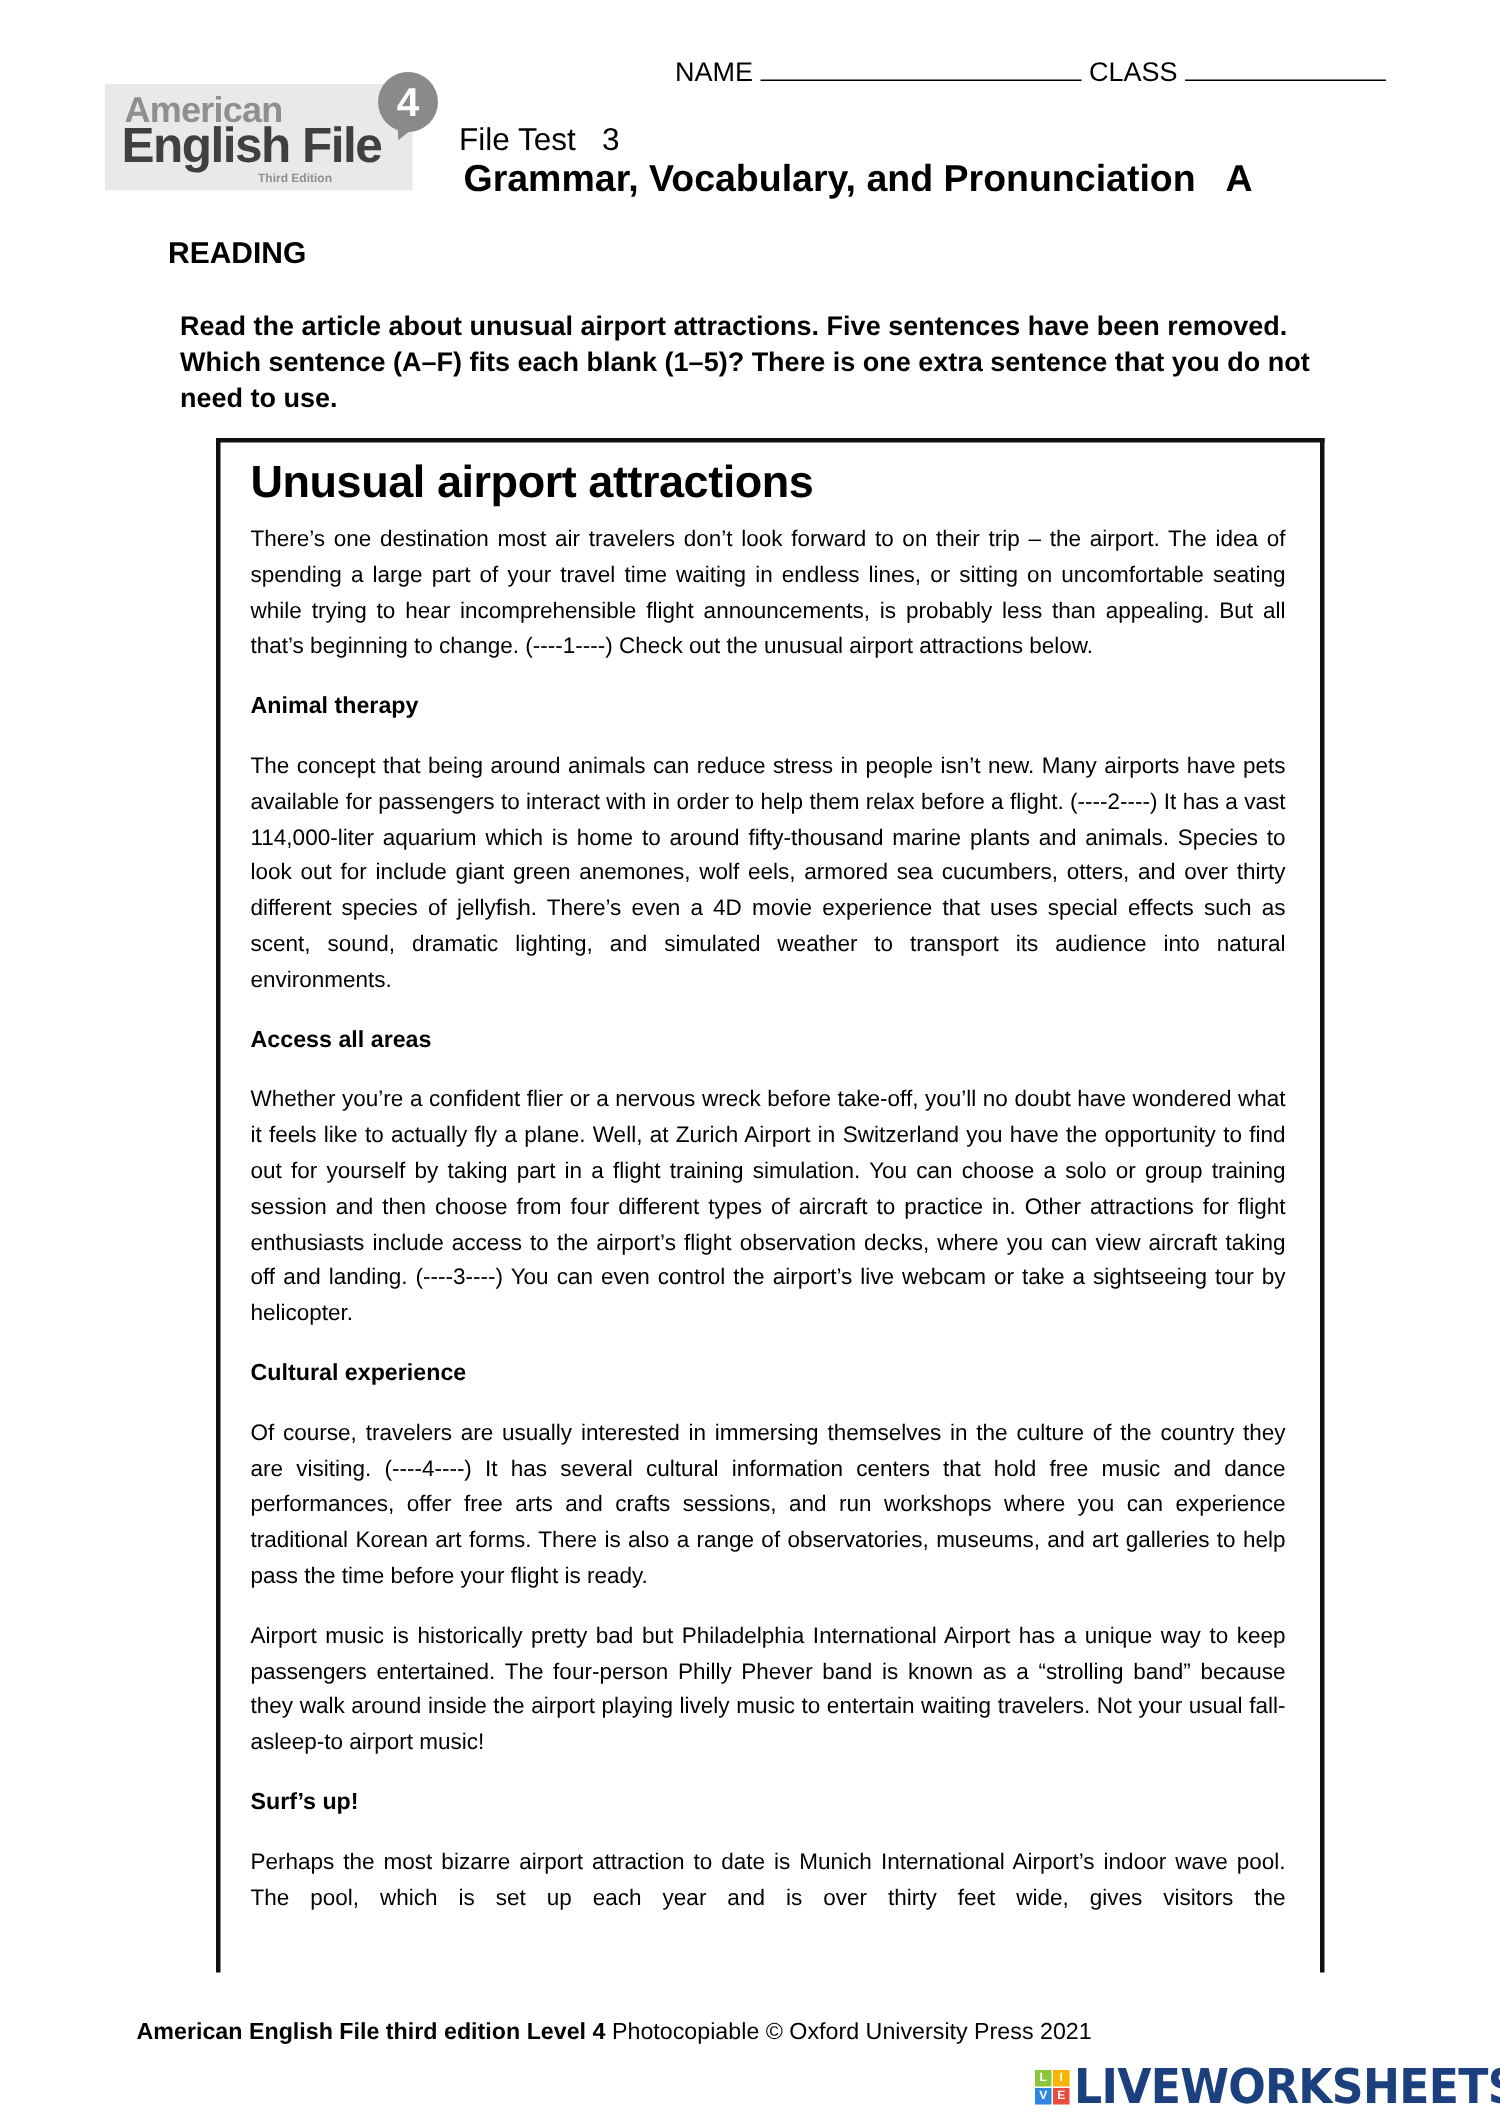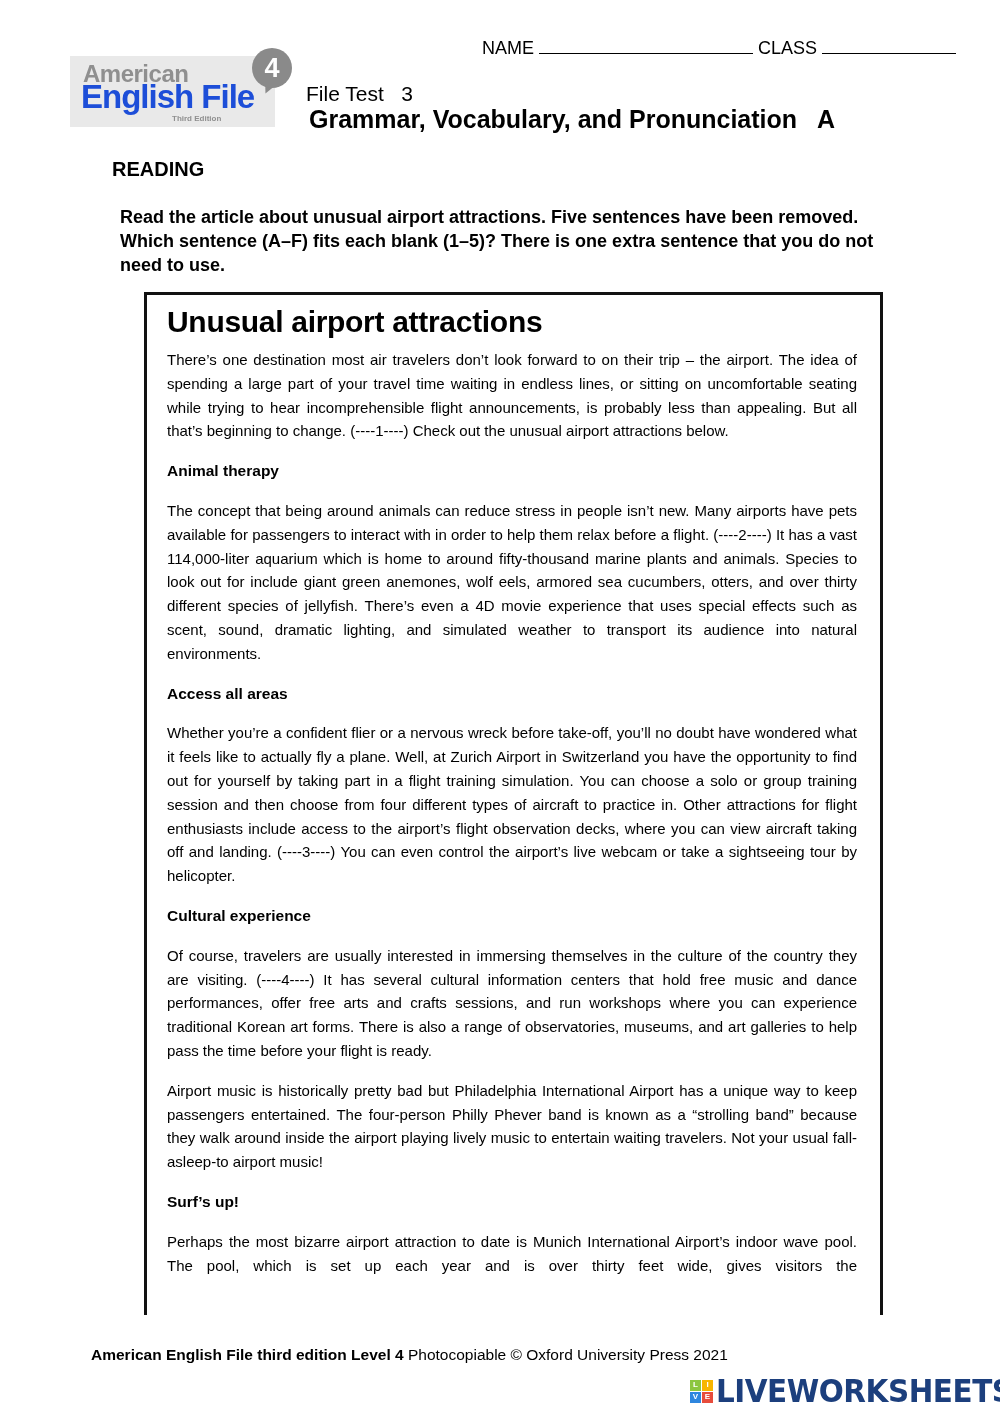--- a/index.html
+++ b/index.html
@@ -13,38 +13,38 @@
     .logo-box {
       left: 70px; top: 56px; width: 205px; height: 71px;
       background: #e9e9e9;
     }
     .logo-american {
       left: 83px; top: 60px; font-size: 24px; font-weight: bold;
       color: #8f8f8f; letter-spacing: -0.5px;
     }
     .logo-english {
       left: 81px; top: 78px; font-size: 33px; font-weight: bold;
-      color: #1d4ed8; letter-spacing: -1px;
+      color: #404040; letter-spacing: -1px;
     }
     .logo-edition {
       left: 172px; top: 114px; font-size: 8px; font-weight: bold; color: #8f8f8f;
     }
     .logo-badge {
       left: 252px; top: 48px; width: 40px; height: 40px; border-radius: 50%;
       background: #8a8a8a; color: #fff; font-weight: bold; font-size: 27px;
       display: flex; align-items: center; justify-content: center;
     }
     .logo-badge-tail {
       left: 262px; top: 82px; width: 0; height: 0;
       border-left: 6px solid transparent; border-right: 6px solid transparent;
       border-top: 12px solid #8a8a8a; transform: rotate(25deg);
     }
 
     
-    .name-line { left: 450px; top: 38px; font-size: 18px; margin-left: 32px; }
+    .name-line { left: 450px; top: 38px; font-size: 18px; }
     .name-line .blank {
       display: inline-block; border-bottom: 1px solid #000; vertical-align: baseline;
       height: 14px;
     }
     .file-test { left: 306px; top: 82px; font-size: 21px; font-weight: normal; white-space: pre; }
     .subtitle { left: 309px; top: 105px; font-size: 25px; font-weight: bold; white-space: pre; }
 
     .section-heading { left: 112px; top: 158px; font-size: 20px; font-weight: bold; }
     .instructions {
       left: 120px; top: 205px; width: 760px; font-size: 18px; font-weight: bold;

